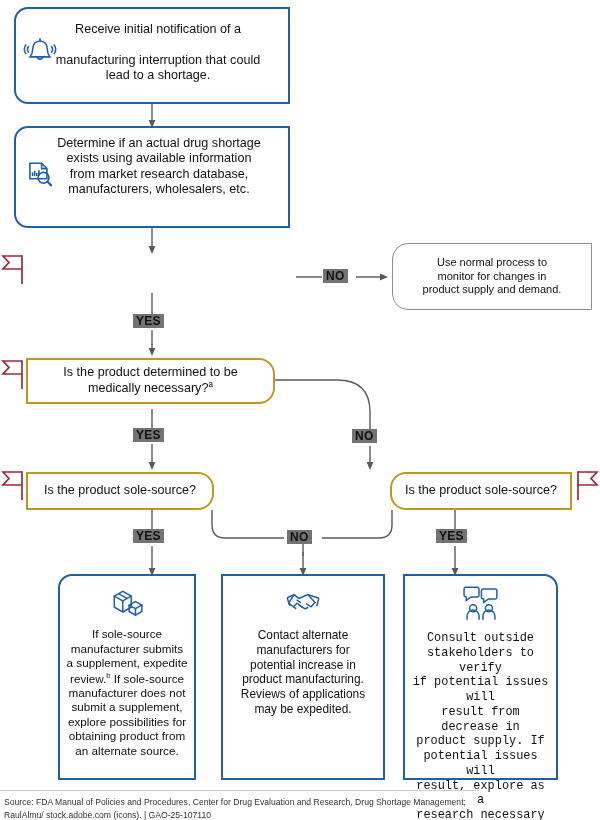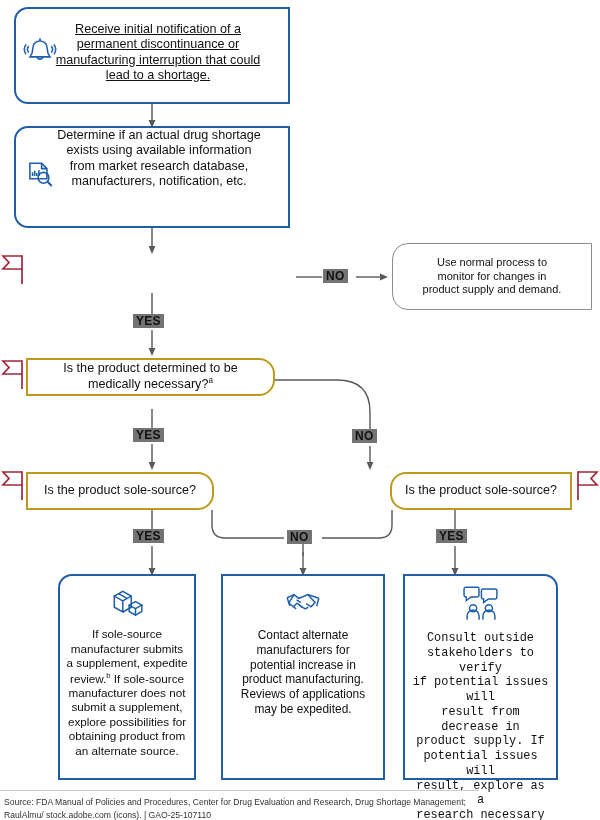--- a/index.html
+++ b/index.html
@@ -113,46 +113,46 @@
       <svg width="34" height="34" viewBox="0 0 32 32" fill="none" stroke="#1f5fa9" stroke-width="1.5">
         <path d="M16 5.6 C11.4 5.6 9.2 9 9.2 13 c0 4.6 -1.6 6.3 -2.6 7.6 h18.8 c-1 -1.3 -2.6 -3 -2.6 -7.6 0 -4 -2.2 -7.4 -6.8 -7.4 z"></path>
         <path d="M13.2 20.6 a2.9 2.9 0 0 0 5.6 0"></path>
         <line x1="16" y1="3" x2="16" y2="5.6"></line>
         <path d="M5.5 10.5 a4 4 0 0 0 0 6"></path>
         <path d="M3 9 a6.5 6.5 0 0 0 0 9"></path>
         <path d="M26.5 10.5 a4 4 0 0 1 0 6"></path>
         <path d="M29 9 a6.5 6.5 0 0 1 0 9"></path>
       </svg>
     </div>
-    <div class="blue-text" style="top:13px;padding-left:22px;padding-right:10px;font-size:12.6px;text-decoration:underline;">
+    <div class="blue-text" style="top:13px;padding-left:22px;padding-right:10px;font-size:12.6px;">
       <span>Receive initial notification of a</span><br>
-      <span>permanent discontinuance or</span><br>
+      <br>
       <span>manufacturing interruption that could</span><br>
       <span>lead to a shortage.</span>
     </div>
   </div>
 
   <div class="node blue topbox" style="left:14px;top:126px;width:276px;height:102px;">
     <div class="icon-wrap" style="left:-4px;top:30px;width:56px;">
       <svg width="34" height="34" viewBox="0 0 32 32" fill="none" stroke="#1f5fa9" stroke-width="1.5">
         <path d="M6.5 5 h11 l5 5 v9.5 h-16 z"></path>
         <path d="M17.5 5 v5 h5"></path>
         <line x1="9" y1="17" x2="9" y2="13.5"></line>
         <line x1="11" y1="17" x2="11" y2="12"></line>
         <line x1="13" y1="17" x2="13" y2="14"></line>
         <line x1="15" y1="17" x2="15" y2="11.5"></line>
         <circle cx="19.3" cy="18.6" r="5.1"></circle>
         <line x1="23.2" y1="22.4" x2="27" y2="26.4" stroke-width="2"></line>
       </svg>
     </div>
-    <div class="blue-text" style="top:0;padding-left:24px;padding-right:10px;font-size:12.6px;">
+    <div class="blue-text" style="top:8px;padding-left:24px;padding-right:10px;font-size:12.6px;">
       <span>Determine if an actual drug shortage</span><br>
       <span>exists using available information</span><br>
       <span>from market research database,</span><br>
-      <span>manufacturers, notification, etc.</span>
+      <span>manufacturers, wholesalers, etc.</span>
     </div>
   </div>
 
   <div class="flag" style="left:0px;top:253px;">
     <svg width="30" height="34" viewBox="0 0 30 34" fill="none" stroke="#a32638" stroke-width="1.7">
       <path d="M22 3 H3 L9 9.5 L3 16 H22"></path>
       <line x1="22" y1="2.2" x2="22" y2="31"></line>
     </svg>
   </div>
   <div class="edge-label" style="left:323px;top:269px;font-size:12px;">NO</div>
@@ -165,21 +165,21 @@
       <span>product supply and demand.</span>
     </div>
   </div>
 
   <div class="flag" style="left:0px;top:358px;">
     <svg width="30" height="34" viewBox="0 0 30 34" fill="none" stroke="#a32638" stroke-width="1.7">
       <path d="M22 3 H3 L9 9.5 L3 16 H22"></path>
       <line x1="22" y1="2.2" x2="22" y2="31"></line>
     </svg>
   </div>
-  <div class="node decision" style="left:26px;top:358px;width:249px;height:38px;font-size:12.6px;">
+  <div class="node decision" style="left:26px;top:358px;width:249px;height:46px;font-size:12.6px;">
     <div>
       <span>Is the product determined to be</span><br>
       <span>medically necessary?</span><sup>a</sup>
     </div>
   </div>
   <div class="edge-label" style="left:133px;top:428px;font-size:12px;">YES</div>
   <div class="edge-label" style="left:352px;top:429px;font-size:12px;">NO</div>
 
   <div class="flag" style="left:0px;top:469px;">
     <svg width="30" height="34" viewBox="0 0 30 34" fill="none" stroke="#a32638" stroke-width="1.7">

